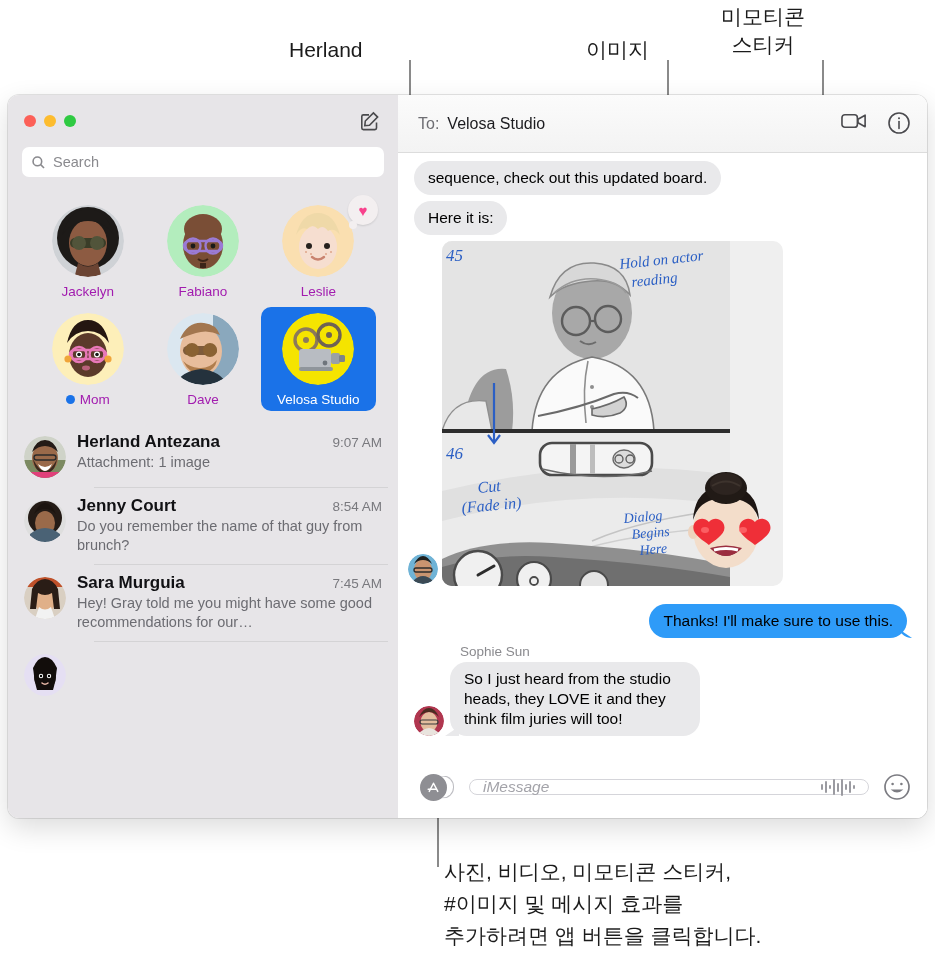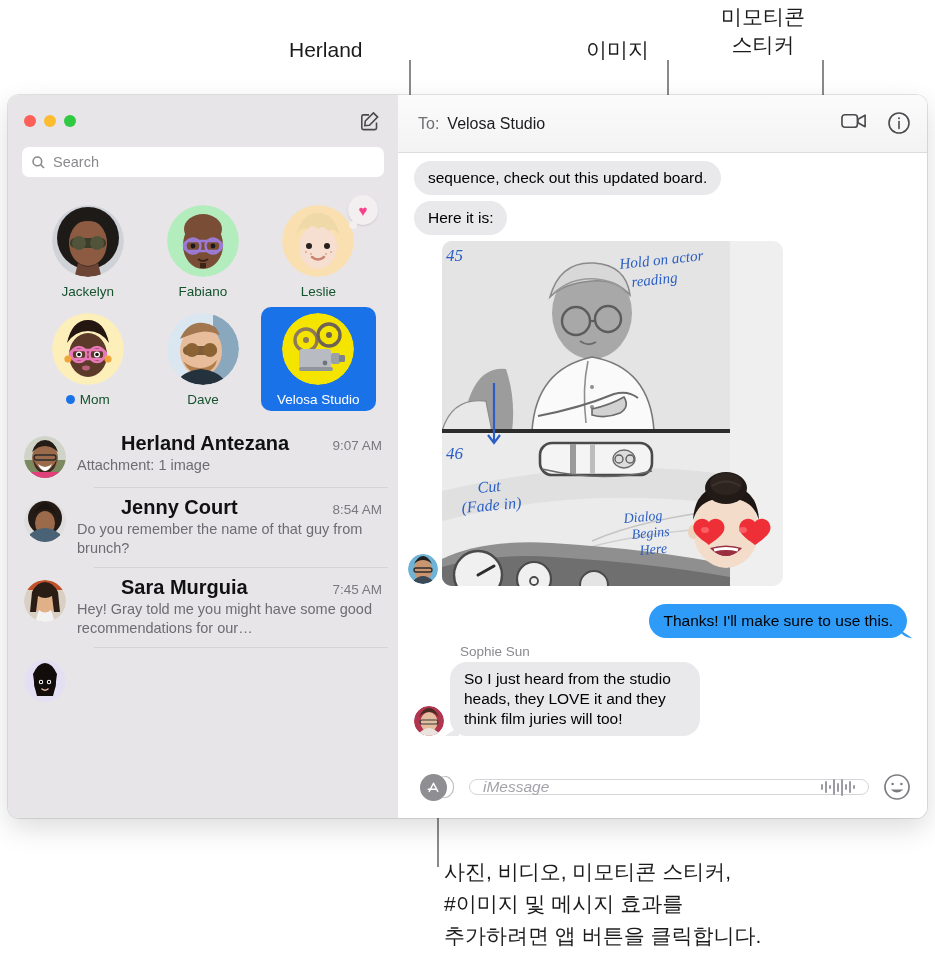--- a/index.html
+++ b/index.html
@@ -71,21 +71,21 @@
   
   .pinned {
     padding: 12px 22px 8px 22px;
     display: grid;
     grid-template-columns: repeat(3, 1fr);
     row-gap: 4px;
   }
   .pin { position: relative; display: flex; flex-direction: column; align-items: center; padding: 6px 2px 4px; border-radius: 10px; }
   .pin.selected { background: #1a72e8; }
   .pin .av { width: 72px; height: 72px; border-radius: 50%; overflow: hidden; position: relative; }
-  .pin .name { margin-top: 7px; font-size: 13.5px; color: #14532d; display:flex; align-items:center; gap:5px; }
+  .pin .name { margin-top: 7px; font-size: 13.5px; color: #a21caf; display:flex; align-items:center; gap:5px; }
   .pin.selected .name { color: #ffffff; }
   .unread-dot { width: 9px; height: 9px; border-radius: 50%; background: #1a72e8; display:inline-block; }
   .tapback {
     position: absolute; right: -2px; top: -4px;
     width: 30px; height: 30px; border-radius: 50%;
     background: #f3eff0;
     display: flex; align-items: center; justify-content: center;
     box-shadow: 0 1px 2px rgba(0,0,0,.12);
   }
   .tapback .heart { color: #f8418c; font-size: 15px; line-height: 1; }
@@ -96,21 +96,21 @@
 
   
   .convlist { padding: 4px 0 0 0; }
   .conv { display: flex; gap: 11px; padding: 9px 16px 9px 16px; position: relative; }
   .conv + .conv::before {
     content:""; position:absolute; left: 86px; right: 10px; top:0; height:1px; background: rgba(0,0,0,.08);
   }
   .conv .cav { width: 42px; height: 42px; border-radius: 50%; overflow: hidden; flex: 0 0 42px; margin-top: 4px; }
   .conv .cbody { flex: 1 1 auto; min-width: 0; }
   .conv .crow { display: flex; align-items: baseline; }
-  .conv .cname { font-size: 20px; font-weight: bold; color: #111114; margin-left: 44px; }
+  .conv .cname { font-size: 17px; font-weight: bold; color: #111114; }
   .conv .ctime { margin-left: auto; font-size: 13.5px; color: #79797e; white-space: nowrap; padding-left:8px; }
   .conv .cprev { font-size: 14.5px; color: #6c6c72; line-height: 19px; margin-top: 1px; }
 
   
   .pane { flex: 1 1 auto; background: #fff; display: flex; flex-direction: column; position: relative; }
   .pane-header {
     height: 58px; flex: 0 0 58px;
     display: flex; align-items: center;
     padding: 0 14px 0 20px;
     background: linear-gradient(#fbfbfb,#f3f3f3);

